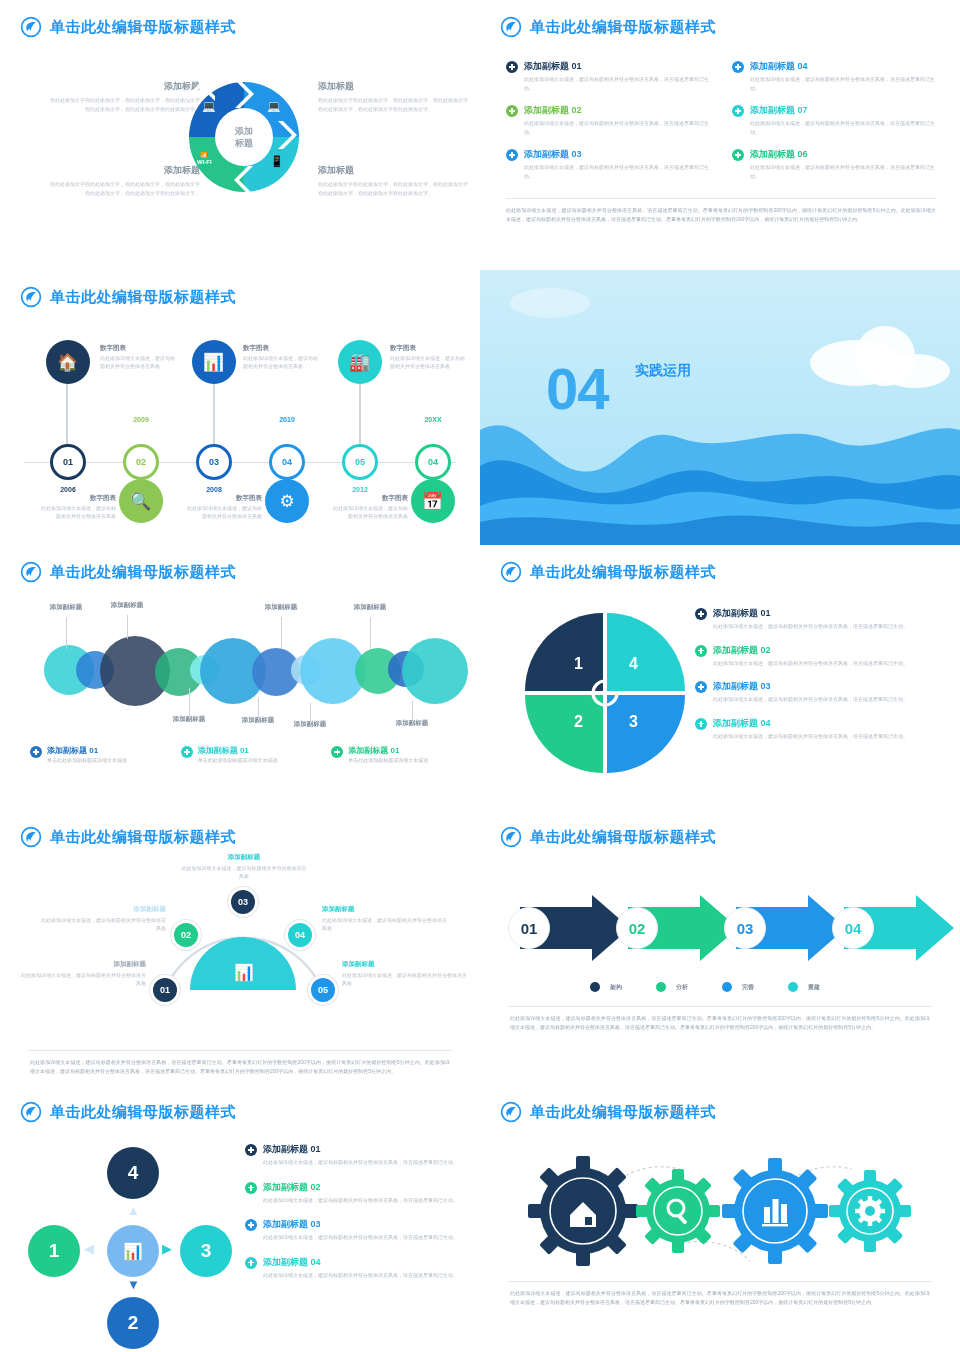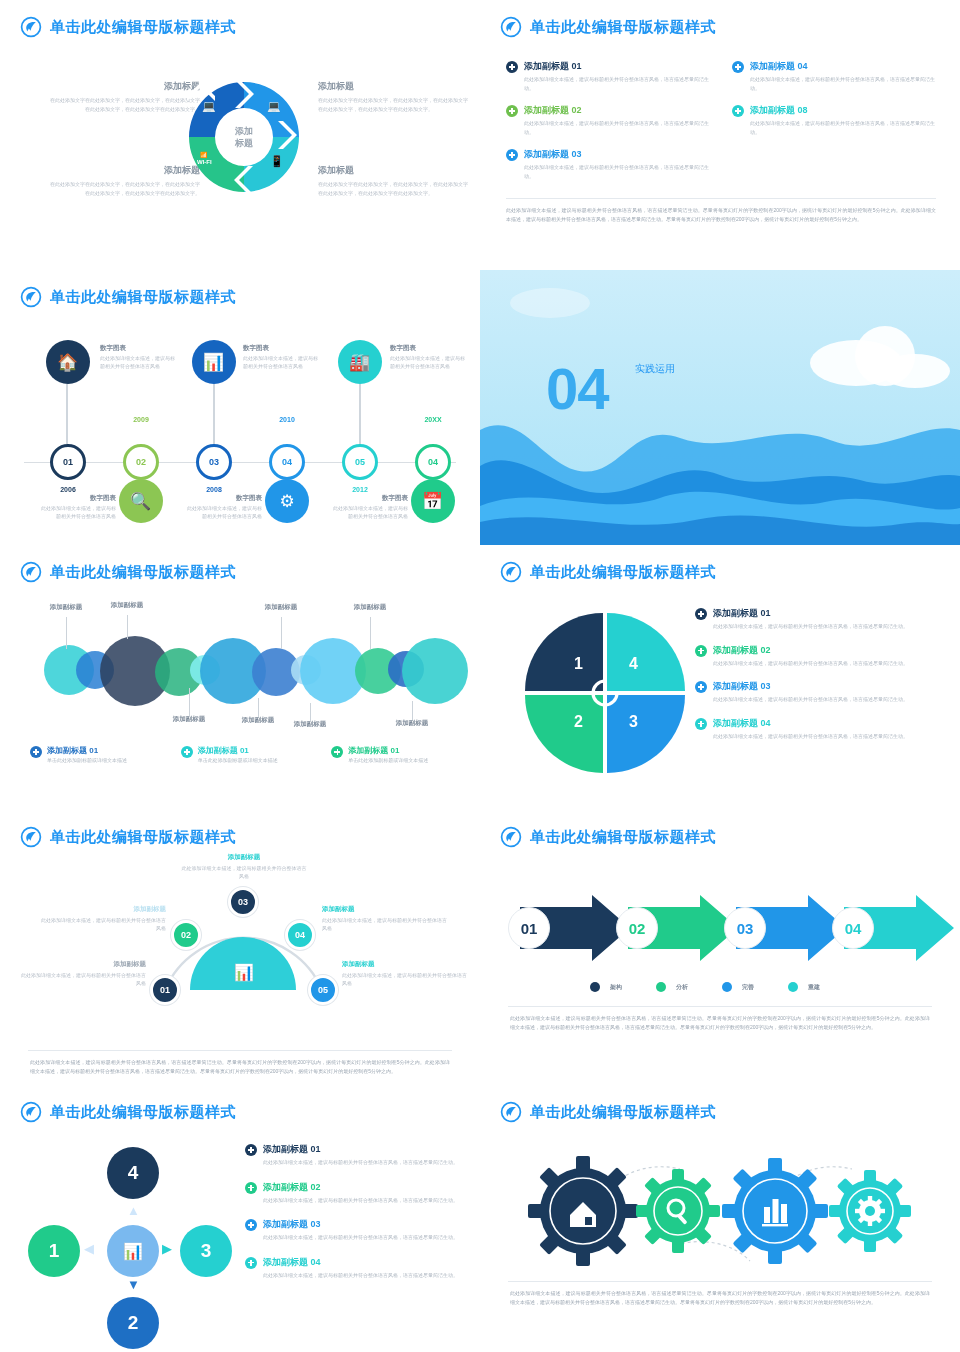--- a/index.html
+++ b/index.html
@@ -73,21 +73,21 @@
   .tlab { position:absolute; width:76px; }
   .tlab .h { font-size:6.5px; font-weight:bold; color:#7d8a99; margin-bottom:1px;}
   .tlab .d { font-size:5px; color:#b4bcc6; line-height:1.6;}
 
   
   .cover { background: linear-gradient(#cdeefb, #a9e2f7); }
   .cloud { position:absolute; border-radius:50%; background:#fff; opacity:.92; }
   .c04 { position:absolute; left:66px; top:90px; font-size:58px; font-weight:bold;
          color:#3aabf0; letter-spacing:-1px; line-height:1;}
   .ctxt { position:absolute; left:155px; top:92px; width:180px;}
-  .ctxt h2 { font-size:10px; color:#2196f3; font-weight:normal; margin-bottom:4px;}
+  .ctxt h2 { font-size:14px; color:#2196f3; font-weight:bold; margin-bottom:4px;}
   .ctxt p { font-size:8px; color:#4a6275; line-height:1.65;}
 
   
   .bub { position:absolute; border-radius:50%; }
   .blab { position:absolute; font-size:6.5px; color:#7d8a99; font-weight:bold;
           width:60px; text-align:center;}
   .bstem { position:absolute; width:1px; background:#ccd3da;}
   .legrow { position:absolute; left:30px; top:200px; width:430px; display:flex; gap:22px;}
   .leg { display:flex; gap:5px; align-items:flex-start; width:140px;}
   .leg .h { font-size:8px; font-weight:bold; margin-bottom:1px;}
@@ -228,28 +228,35 @@
       <div class="itm">
         <span class="plus" style="background:#6fc04e"></span>
         <div>
             <div class="h" style="color:#6fc04e">添加副标题 02</div>
         <div class="d">此处添加详细文本描述，建议与标题相关并符合整体语言风格，语言描述尽量简洁生动。</div>
           </div>
       </div>
       <div class="itm">
         <span class="plus" style="background:#25d0d0"></span>
         <div>
-            <div class="h" style="color:#25d0d0">添加副标题 08</div>
+            <div class="h" style="color:#25d0d0">添加副标题 07</div>
         <div class="d">此处添加详细文本描述，建议与标题相关并符合整体语言风格，语言描述尽量简洁生动。</div>
           </div>
       </div>
       <div class="itm">
         <span class="plus" style="background:#2196e8"></span>
         <div>
             <div class="h" style="color:#2196e8">添加副标题 03</div>
+        <div class="d">此处添加详细文本描述，建议与标题相关并符合整体语言风格，语言描述尽量简洁生动。</div>
+          </div>
+      </div>
+      <div class="itm">
+        <span class="plus" style="background:#20cb8b"></span>
+        <div>
+            <div class="h" style="color:#20cb8b">添加副标题 06</div>
         <div class="d">此处添加详细文本描述，建议与标题相关并符合整体语言风格，语言描述尽量简洁生动。</div>
           </div>
       </div>
     </div>
 
     <div class="divline" style="position:absolute; left:26px; top:198px; width:430px;"></div>
     <div style="position:absolute; left:26px; top:206px; width:430px;">
       <div class="t-foot" style="text-align:justify">此处添加详细文本描述，建议与标题相关并符合整体语言风格，语言描述尽量简洁生动。尽量将每页幻灯片的字数控制在200字以内，据统计每页幻灯片的最好控制在5分钟之内。此处添加详细文本描述，建议与标题相关并符合整体语言风格，语言描述尽量简洁生动。尽量将每页幻灯片的字数控制在200字以内，据统计每页幻灯片的最好控制在5分钟之内。</div>
     </div>
   </div>

